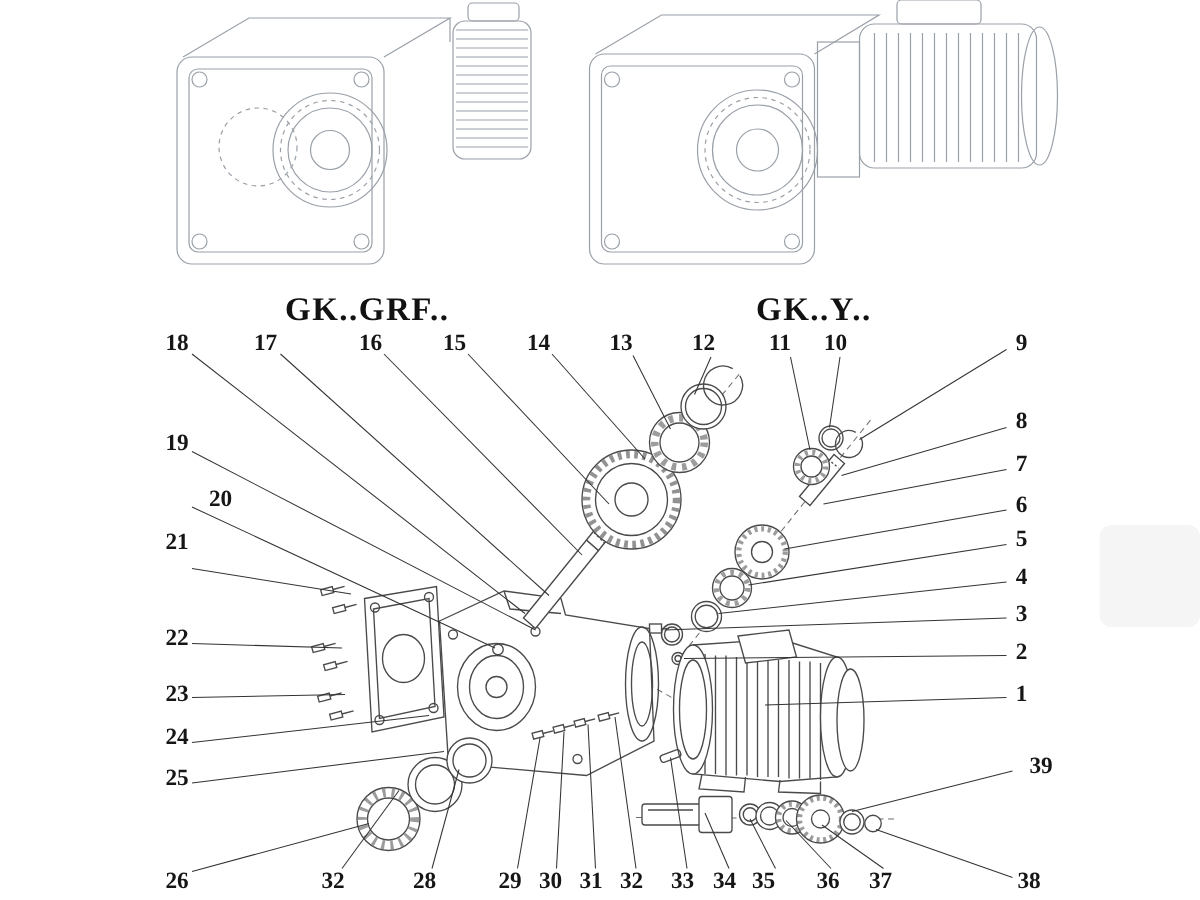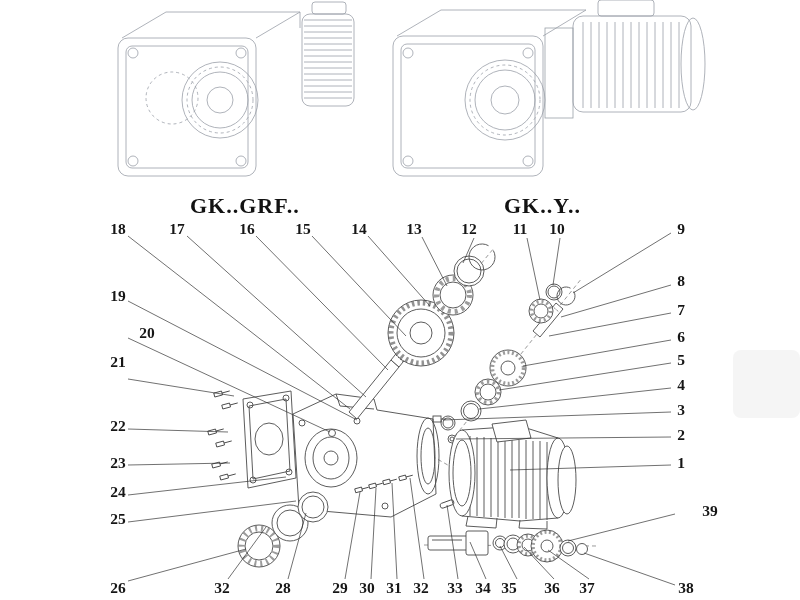--- a/index.html
+++ b/index.html
@@ -290,21 +290,21 @@
   <span class="callout" style="left:557px;top:229px;">10</span>
   <span class="callout" style="left:681px;top:229px;">9</span>
   <span class="callout" style="left:681px;top:281px;">8</span>
   <span class="callout" style="left:681px;top:310px;">7</span>
   <span class="callout" style="left:681px;top:337px;">6</span>
   <span class="callout" style="left:681px;top:360px;">5</span>
   <span class="callout" style="left:681px;top:385px;">4</span>
   <span class="callout" style="left:681px;top:410px;">3</span>
   <span class="callout" style="left:681px;top:435px;">2</span>
   <span class="callout" style="left:681px;top:463px;">1</span>
-  <span class="callout" style="left:710px;top:511px;">39</span>
+  <span class="callout" style="left:694px;top:511px;">39</span>
   <span class="callout" style="left:686px;top:588px;">38</span>
   <span class="callout" style="left:118px;top:296px;">19</span>
   <span class="callout" style="left:118px;top:333px;margin-left:29px;">20</span>
   <span class="callout" style="left:118px;top:362px;">21</span>
   <span class="callout" style="left:118px;top:426px;">22</span>
   <span class="callout" style="left:118px;top:463px;">23</span>
   <span class="callout" style="left:118px;top:492px;">24</span>
   <span class="callout" style="left:118px;top:519px;">25</span>
   <span class="callout" style="left:118px;top:588px;">26</span>
   <span class="callout" style="left:222px;top:588px;">32</span>

